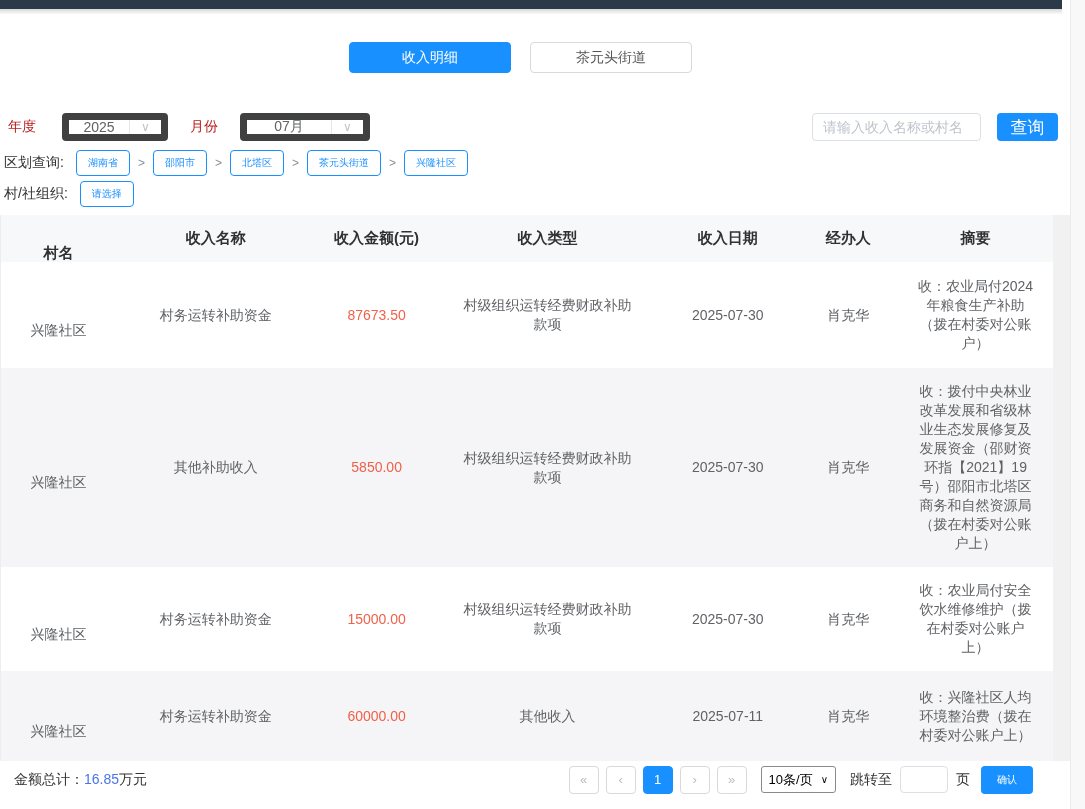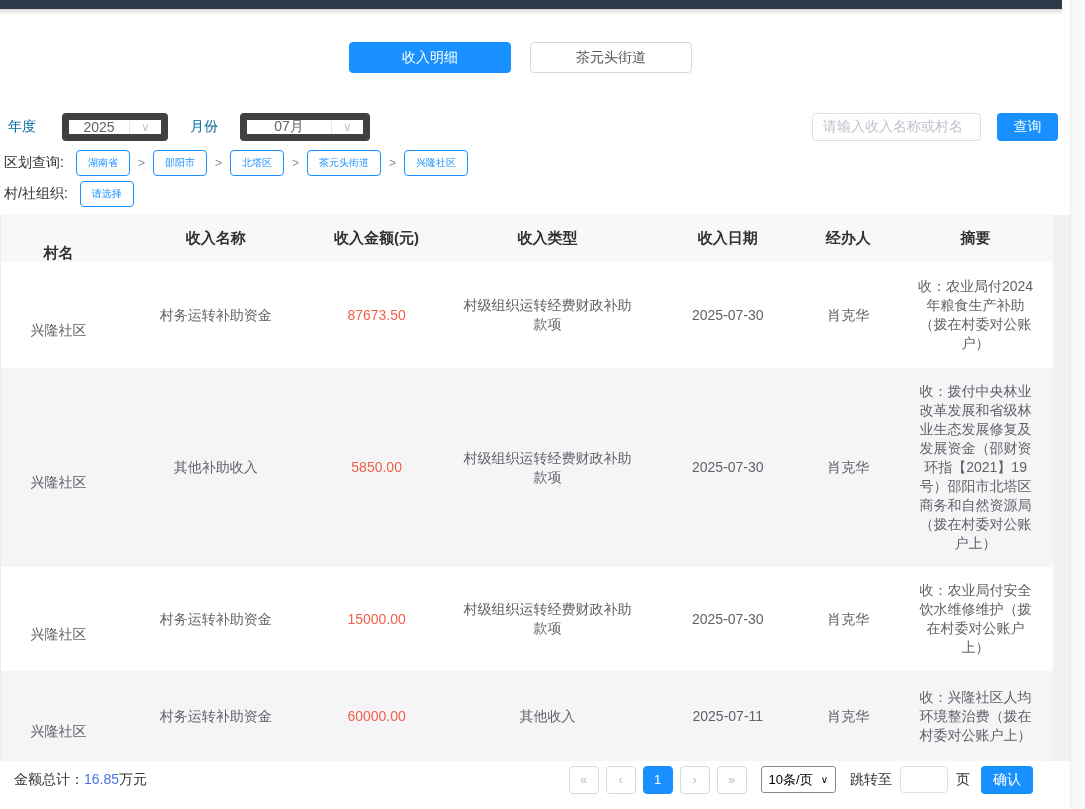--- a/index.html
+++ b/index.html
@@ -15,37 +15,37 @@
   
   .tabs { position:absolute; top:42px; left:349px; display:flex; gap:19px; }
   .tab-btn { width:162px; height:31px; border-radius:4px; font-size:14px;
     display:flex; align-items:center; justify-content:center; cursor:pointer; }
   .tab-active { background:#1890ff; border:1px solid #1890ff; color:#fff; }
   .tab-inactive { background:#fff; border:1px solid #d9d9d9; color:#555; }
 
   
   .filter-row { position:absolute; top:113px; left:0; width:1070px; height:28px;
     display:flex; align-items:center; }
-  .f-label { font-size:14px; color:#0369a1; }
+  .f-label { font-size:14px; color:#b91c1c; }
   .lab-year { margin-left:8px; }
   .select { height:28px; border:7px solid #404040; border-radius:4px; background:#fff;
     display:flex; align-items:center; color:#606266; font-size:14px; cursor:pointer; }
   .sel-year { width:106px; margin-left:26px; }
   .sel-month { width:130px; margin-left:22px; }
   .sel-val { flex:1; text-align:center; }
   .sel-arrow { width:32px; text-align:center; color:#c0c4cc; font-size:12px;
     border-left:1px solid #e4e7ed; align-self:stretch; display:flex;
     align-items:center; justify-content:center; }
   .lab-month { margin-left:22px; }
   .search-input { position:absolute; left:812px; top:0; width:169px; height:28px;
     border:1px solid #dcdfe6; border-radius:4px; padding:0 10px; font-size:14px;
-    color:#0f766e; font-family:Liberation Mono, monospace; }
+    color:#0f766e; font-family:Liberation Sans, sans-serif; }
   .search-input::placeholder { color:#bfc4cc; }
   .search-btn { position:absolute; left:997px; top:0; width:61px; height:28px;
-    background:#1890ff; color:#fff; border:none; border-radius:4px; font-size:14px; cursor:pointer; }
+    background:#1890ff; color:#fff; border:none; border-radius:4px; font-size:17px; cursor:pointer; }
 
   
   .region-row { position:absolute; top:150px; left:4px; display:flex; align-items:center; }
   .org-row { position:absolute; top:181px; left:4px; display:flex; align-items:center; }
   .row-label { font-size:14px; color:#333; margin-right:8px; }
   .bc-btn { border:1px solid #1890ff; color:#1890ff; background:#fff; border-radius:4px;
     height:26px; padding:0 11px; font-size:10px; margin:0 4px; cursor:pointer;
     font-family:inherit; white-space:nowrap; }
   .bc-sep { color:#8a9099; font-size:12px; margin:0 4px; }
 
@@ -80,21 +80,21 @@
   .pg-current { background:#1890ff; border-color:#1890ff; color:#fff; font-size:13px; }
   .page-size { height:27px; border:1px solid #8a8a8a; border-radius:3px; background:#fff;
     color:#000; font-size:13px; display:flex; align-items:center; padding:0 7px;
     margin-left:14px; cursor:pointer; }
   .ps-arrow { margin-left:8px; font-size:10px; color:#000; }
   .jump-label { font-size:14px; color:#333; margin-left:14px; }
   .jump-input { width:48px; height:27px; border:1px solid #dcdfe6; border-radius:4px;
     margin-left:8px; font-size:14px; padding:0 6px; font-family:inherit; }
   .jump-unit { font-size:14px; color:#333; margin-left:8px; }
   .confirm-btn { width:52px; height:28px; background:#1890ff; color:#fff; border:none;
-    border-radius:4px; font-size:14px; margin-left:11px; cursor:pointer; }
+    border-radius:4px; font-size:10px; margin-left:11px; cursor:pointer; }
 </style>
 </head>
 <body>
 
 <div class="topbar"></div>
 <div class="topbar-shadow"></div>
 <div class="scroll-track"></div>
 
 <div class="page">
 

